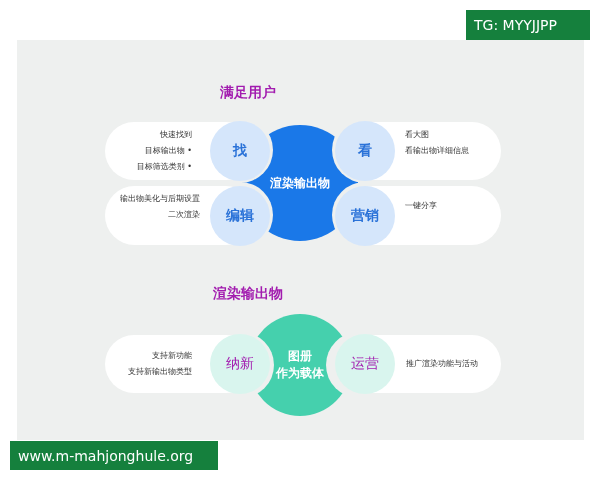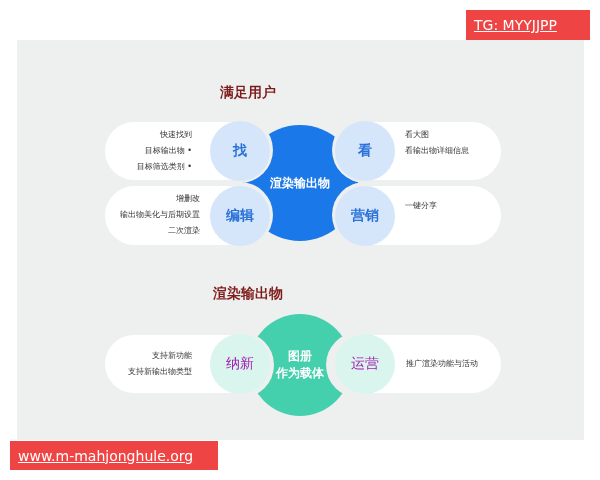--- a/index.html
+++ b/index.html
@@ -1,33 +1,33 @@
 <!DOCTYPE html>
 <html><head>
 <meta charset="utf-8">
 <style>
   html, body { margin:0; padding:0; }
   body { width:600px; height:480px; background:#ffffff; position:relative; overflow:hidden;
          font-family:"DejaVu Sans","Liberation Sans",sans-serif; }
   .panel { position:absolute; left:17px; top:40px; width:567px; height:400px; background:#eef0ef; }
-  .section-title { position:absolute; width:496px; left:0; text-align:center; font-size:14px; font-weight:bold; color:#7f1d1d; }
+  .section-title { position:absolute; width:496px; left:0; text-align:center; font-size:14px; font-weight:bold; color:#a21caf; }
   .pill { position:absolute; background:#ffffff; border-radius:30px; }
   .desc { position:absolute; font-size:8px; color:#333; line-height:16px; }
   .desc.right { text-align:right; }
   .desc.left { text-align:left; }
   .desc-line { display:block; white-space:nowrap; }
   .circle { position:absolute; border-radius:50%; display:flex; align-items:center; justify-content:center;
             font-weight:bold; font-size:14px; }
   .circle.blue { background:#d5e6fb; color:#2a72d8; }
   .circle.green { background:#d9f5ee; color:#a21caf; font-weight:normal; font-size:14px; }
   .hub { position:absolute; display:flex; align-items:center; justify-content:center; flex-direction:column;
          color:#ffffff; font-size:12px; font-weight:bold; text-align:center; line-height:17px; }
   .hub svg { position:absolute; left:0; top:0; }
   .hub span { position:relative; z-index:1; }
-  .wm { position:absolute; background:#ef4444; color:#ffffff; font-size:14px; display:flex; align-items:center; padding:0 8px; box-sizing:border-box;text-decoration:underline; }
+  .wm { position:absolute; background:#15803d; color:#ffffff; font-size:14px; display:flex; align-items:center; padding:0 8px; box-sizing:border-box; }
 </style>
 </head>
 <body>
 
 <div class="panel"></div>
 
 <div class="section-title" style="top:84px;">满足用户</div>
 
 <div class="pill" style="left:105px; top:122px; width:150px; height:58px;"></div>
 <div class="pill" style="left:345px; top:122px; width:156px; height:58px;"></div>
@@ -39,21 +39,20 @@
   <span class="desc-line">快速找到</span>
   <span class="desc-line">目标输出物 •</span>
   <span class="desc-line">目标筛选类别 •</span>
 </div>
 <div class="desc left" style="left:405px; top:127px; width:92px;">
   <span class="desc-line">看大图</span>
   <span class="desc-line">看输出物详细信息</span>
 </div>
 
 <div class="desc right" style="left:110px; top:191px; width:90px;">
-  <span class="desc-line">增删改</span>
   <span class="desc-line">输出物美化与后期设置</span>
   <span class="desc-line">二次渲染</span>
 </div>
 <div class="desc left" style="left:405px; top:198px; width:92px;">
   <span class="desc-line">一键分享</span>
 </div>
 
 <div class="hub" style="left:240px; top:122px; width:120px; height:123px;">
   <svg width="120" height="123" viewBox="0 0 120 123">
     <defs>

